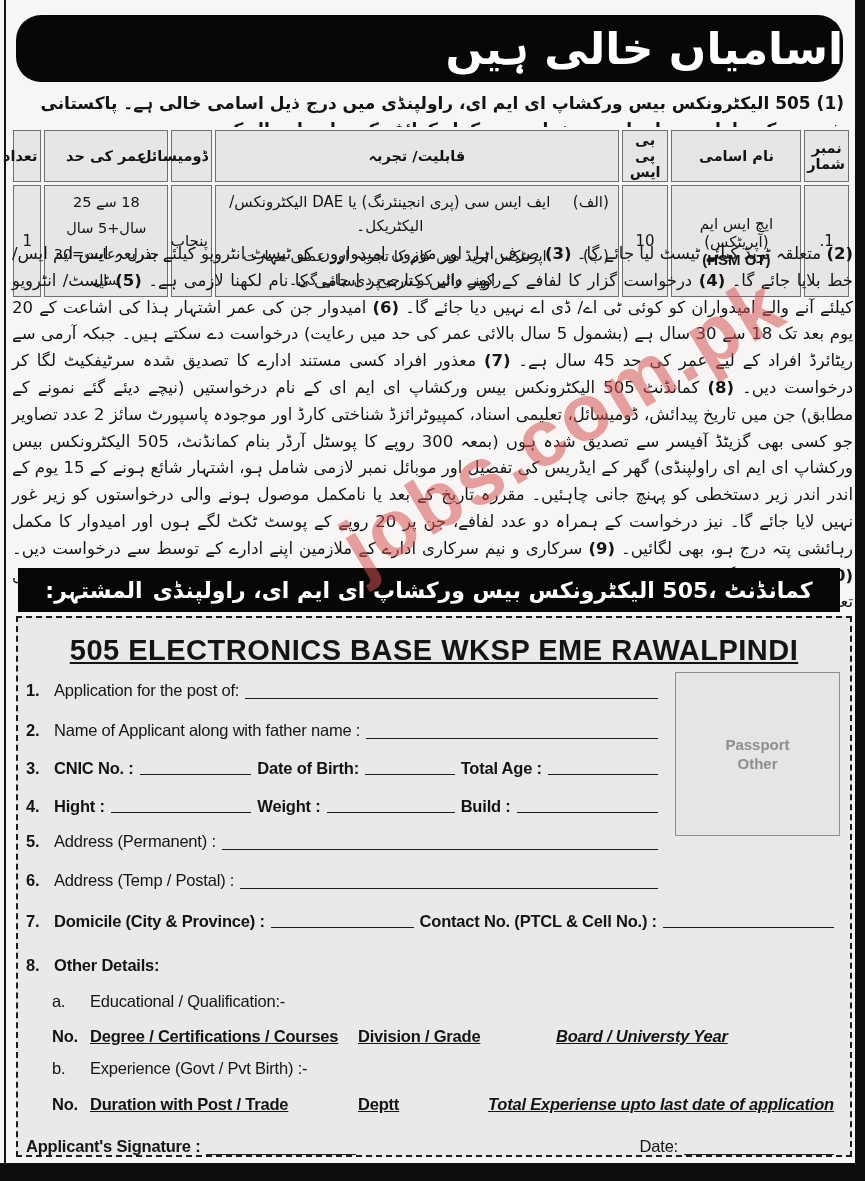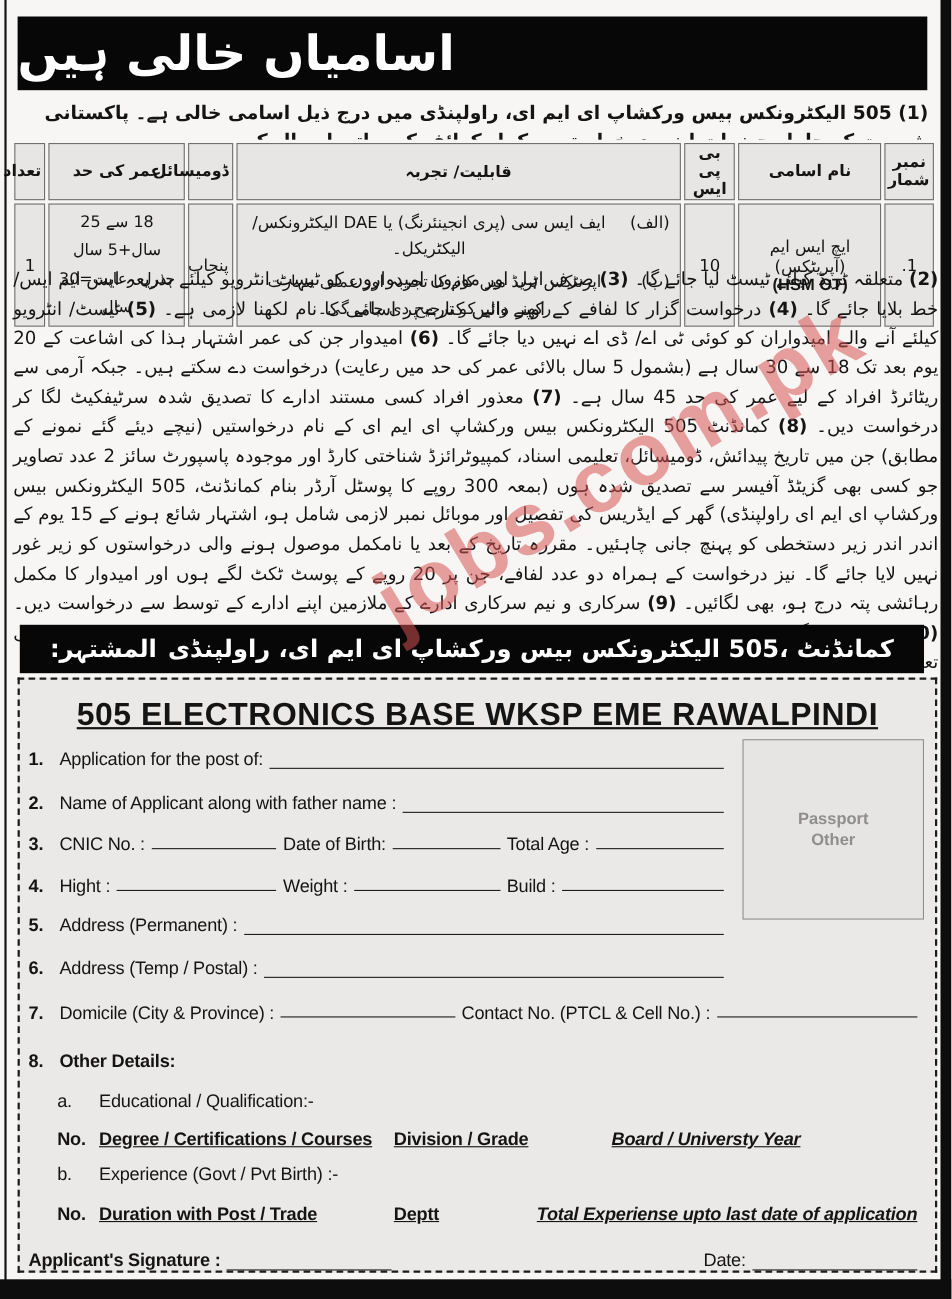--- a/index.html
+++ b/index.html
@@ -7,21 +7,21 @@
   body { background:#ffffff; font-family:"Liberation Sans", sans-serif; }
   .page { position:relative; width:865px; height:1181px; background:#f7f6f4; overflow:hidden; color:#141414; }
 
   
   .edge-left  { position:absolute; left:4px; top:0; width:2px; height:1181px; background:#141414; }
   .edge-right { position:absolute; left:855px; top:0; width:10px; height:1181px; background:#0d0d0d; }
   .edge-bottom{ position:absolute; left:0; top:1163px; width:865px; height:18px; background:#0d0d0d; }
 
   
   .banner { position:absolute; left:16px; top:15px; width:827px; height:67px; background:#070707;
-            display:flex; align-items:center; justify-content:flex-start; }
+            display:flex; align-items:center; justify-content:flex-end;border-radius:25px; }
   .banner .title { color:#ffffff; font-family:"DejaVu Sans", sans-serif; font-size:44px; font-weight:bold;
                    direction:rtl; letter-spacing:1px; }
 
   
   .intro { position:absolute; left:20px; top:90px; width:824px; direction:rtl; text-align:right;
            font-family:"DejaVu Sans", sans-serif; font-size:17px; font-weight:bold; line-height:26px; }
 
   
   table.vac { position:absolute; left:10px; top:127px; width:842px; direction:rtl;
               border-collapse:separate; border-spacing:3px; table-layout:fixed; background:#f7f6f4; }
@@ -59,21 +59,21 @@
   .photo { position:absolute; right:10px; top:54px; width:165px; height:164px; border:1px solid #8f8f8f;
            background:#e6e5e3; display:flex; flex-direction:column; align-items:center; justify-content:center;
            color:#8e8e8e; font-weight:bold; font-size:15px; line-height:19px; }
   .frow { position:absolute; left:8px; right:10px; display:flex; align-items:flex-end; font-size:16.5px;
           letter-spacing:-0.2px; line-height:20px; }
   .frow.short { right:186px; }
   .num { flex:0 0 28px; font-weight:bold; }
   .lbl { white-space:nowrap; }
   .lbl.bold { font-weight:bold; }
   .fill { flex:1 1 auto; border-bottom:1.5px solid #1c1c1c; height:14px; margin:0 6px 1px 6px; }
-  .fgroup { display:flex; flex:1 1 0; align-items:flex-start; }
+  .fgroup { display:flex; flex:1 1 0; align-items:center;font-weight:bold; }
   .hdr { font-weight:bold; text-decoration:underline; white-space:nowrap; }
   .cno { flex:0 0 38px; font-weight:bold; }
   .ccol1 { flex:0 0 268px; } .ccol2 { flex:0 0 198px; } .ccol2b { flex:0 0 130px; } .ccol3 { flex:1;font-style:italic; }
   .sub { flex:0 0 38px; }
   .sigfill { flex:0 0 150px; border-bottom:1.5px solid #1c1c1c; height:14px; margin:0 6px 1px 6px; }
   .spacer { flex:1; }
 </style>
 </head>
 <body>
 

